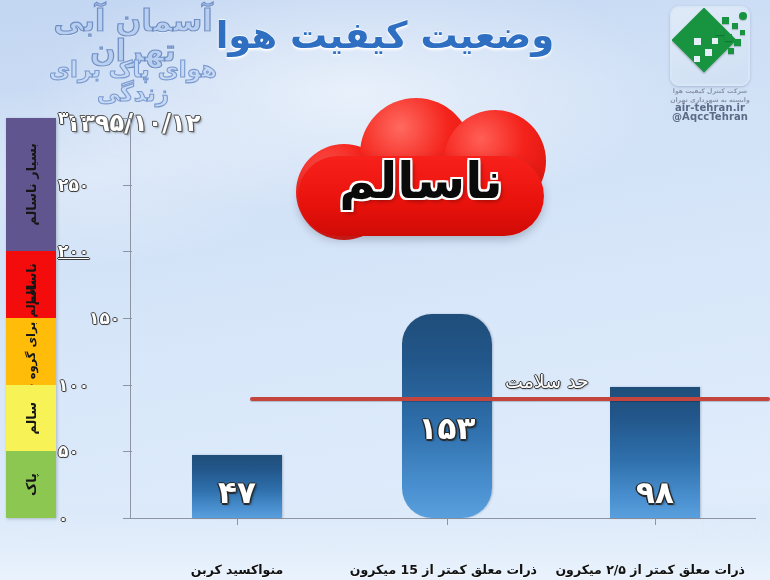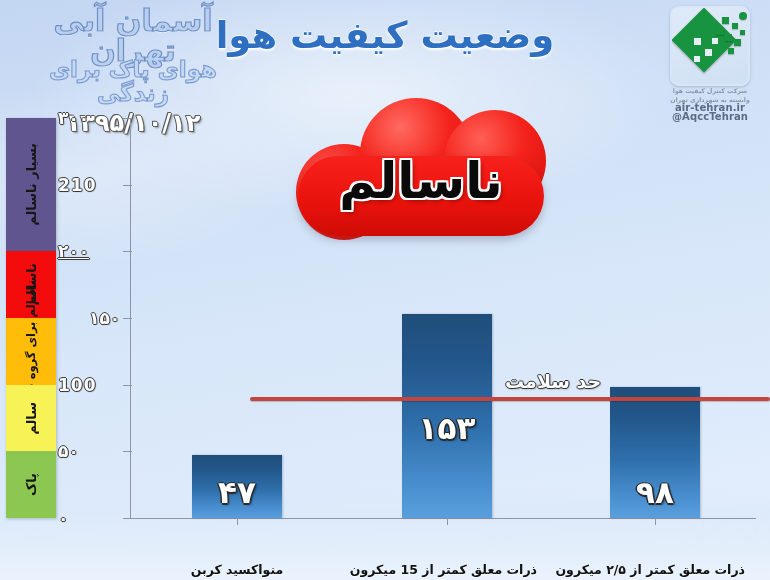--- a/index.html
+++ b/index.html
@@ -159,21 +159,21 @@
     margin-top:36px;
   }
 
   
   #limit-line{
     position:absolute; left:140px; top:383px; width:520px; height:4px;
     background:#c4453e; border-radius:2px;
     box-shadow:0 1px 1px rgba(0,0,0,.2);
   }
   #limit-label{
-    position:absolute; left:395px; top:356px; font-size:19px; font-weight:bold;
+    position:absolute; left:395px; top:356px; font-size:19px; font-weight:normal;
     color:#ffffff; direction:rtl;
     text-shadow:-1px 0 #333, 0 -1px #333, 1px 0 #333, 0 1px #333, 1px 1px 2px rgba(0,0,0,.45);
   }
 </style>
 </head>
 <body>
 
 <div id="stage">
 
   <svg class="scrub" width="770" height="110" viewBox="0 0 770 110" style="left:0;">
@@ -252,32 +252,32 @@
 
   <div id="chart">
     <div id="axis-y"></div>
     <div id="axis-x"></div>
     <div id="ticks-layer">
         <div class="ytick" style="top: 408px;"></div>
         <div class="ylabel" style="top: 408px;">۰</div>
         <div class="ytick" style="top: 341.333px;"></div>
         <div class="ylabel" style="top: 341.333px;">۵۰</div>
         <div class="ytick" style="top: 274.667px;"></div>
-        <div class="ylabel" style="top: 274.667px;">100</div>
+        <div class="ylabel" style="top: 274.667px;">۱۰۰</div>
         <div class="ytick" style="top: 208px;"></div>
         <div class="ylabel" style="top: 208px; padding-left: 31px;">۱۵۰</div>
         <div class="ytick" style="top: 141.333px;"></div>
         <div class="ylabel" style="top: 141.333px; text-decoration: underline;">۲۰۰</div>
         <div class="ytick" style="top: 74.6667px;"></div>
-        <div class="ylabel" style="top: 74.6667px;">210</div>
+        <div class="ylabel" style="top: 74.6667px;">۲۵۰</div>
         <div class="ytick" style="top: 8px;"></div>
         <div class="ylabel" style="top: 8px;">۳۰۰</div>
       </div>
     <div id="bars-layer">
-        <div class="bar" style="left: 292px; width: 90px; height: 204px;">
+        <div class="bar" style="left: 292px; width: 90px; height: 204px; border-radius: 30px;">
           <div class="bar-value" style="top: 96px;">۱۵۳</div>
         </div>
         <div class="bar" style="left: 500px; width: 90px; height: 130.667px;">
           <div class="bar-value" style="top: 86.6667px;">۹۸</div>
         </div>
         <div class="bar" style="left: 82px; width: 90px; height: 62.6667px;">
           <div class="bar-value" style="top: 18.6667px;">۴۷</div>
         </div>
       </div>
     <div id="cats-layer">

